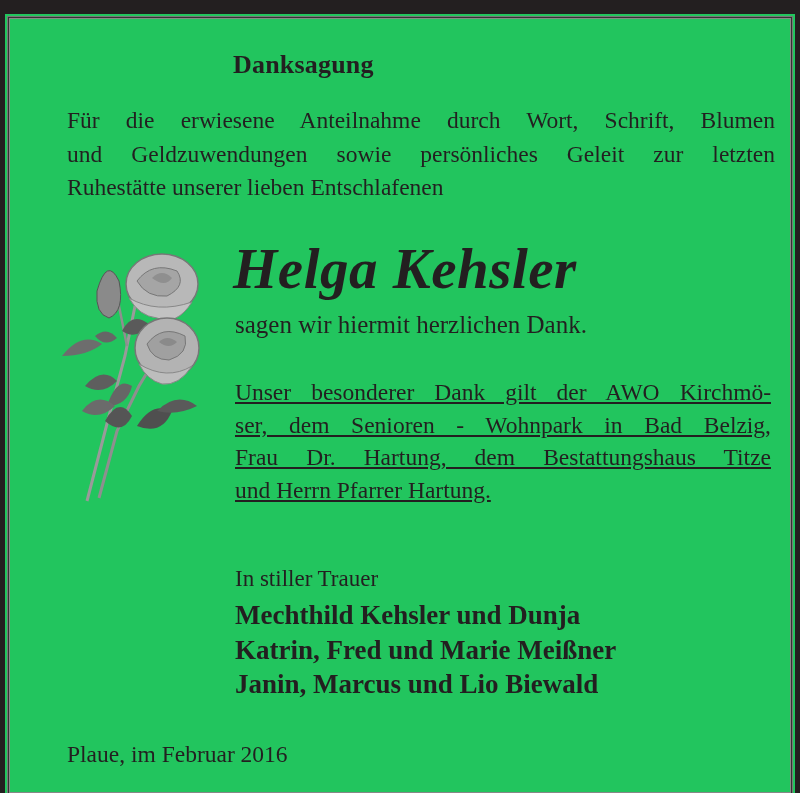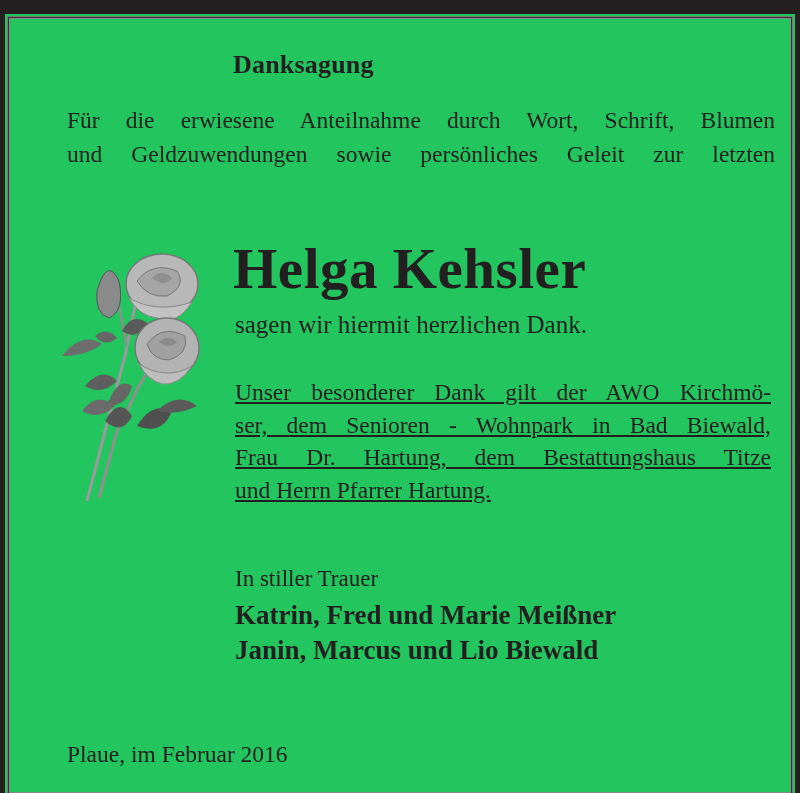--- a/index.html
+++ b/index.html
@@ -10,41 +10,42 @@
   }
   .frame::before {
     content: ""; position: absolute; left: 2px; top: 2px; right: 2px; bottom: 2px;
     border: 1px solid #777; box-shadow: inset 0 0 0 1px #333, inset 0 0 0 2px #888;
   }
   .t { position: absolute; color: #231f20; font-family: "Liberation Serif", "DejaVu Serif", serif; white-space: nowrap; }
   .title { left: 228px; top: 36px; font-size: 26px; font-weight: bold; letter-spacing: 0.2px; }
   .intro { left: 62px; top: 90px; font-size: 23.5px; line-height: 33.5px; width: 708px; }
   .intro .ln { display: block; text-align: justify; text-align-last: justify; }
   .intro .ln.last { text-align-last: left; }
-  .name { left: 228px; top: 222px; font-size: 57px; font-weight: bold; letter-spacing: 0.5px; }
+  .name { left: 228px; top: 222px; font-size: 57px; font-weight: bold; letter-spacing: 0.5px; font-style: italic; }
   .thanks { left: 230px; top: 297px; font-size: 25px; text-align: right; }
   .para { left: 230px; top: 362px; font-size: 23.5px; line-height: 32.5px; width: 536px; text-decoration: underline; }
   .para .ln { display: block; text-align: justify; text-align-last: justify; }
   .para .ln.last { text-align-last: left; }
   .mourning { left: 230px; top: 552px; font-size: 23px; text-align: right; }
   .signers { left: 230px; top: 584px; font-size: 27px; font-weight: bold; line-height: 34.5px; }
   .signers .ln { display: block; }
   .place { left: 62px; top: 727px; font-size: 23.5px; text-align: center; }
   .rose { position: absolute; left: 52px; top: 222px; width: 150px; height: 272px; }
 </style>
 </head>
 <body>
 
 <div class="frame">
 
   <div class="t title">Danksagung</div>
 
   <div class="t intro">
     <span class="ln">Für die erwiesene Anteilnahme durch Wort, Schrift, Blumen</span>
     <span class="ln">und Geldzuwendungen sowie persönliches Geleit zur letzten</span>
+    <span class="ln last">Ruhestätte unserer lieben Entschlafenen</span>
   </div>
 
   <svg class="rose" viewBox="0 0 150 272" xmlns="http://www.w3.org/2000/svg">
 
     <path d="M30 265 L52 180 L68 120 L78 70" stroke="#9a9a9a" stroke-width="3" fill="none"></path>
     <path d="M42 262 L60 195 L82 150 L100 120" stroke="#8f8f8f" stroke-width="3" fill="none"></path>
     <path d="M70 110 L60 60 L52 40" stroke="#8f8f8f" stroke-width="2.5" fill="none"></path>
 
     <path d="M5 120 Q25 95 45 108 Q30 120 5 120Z" fill="#6d6d6d"></path>
     <path d="M28 150 Q45 130 60 145 Q45 160 28 150Z" fill="#5e5e5e"></path>
@@ -68,27 +69,28 @@
     <path d="M102 106 Q110 98 120 106 Q112 114 102 106Z" fill="#8a8a8a"></path>
     <path d="M82 128 Q110 145 135 130 Q122 150 105 148 Q90 144 82 128Z" fill="#bdbdbd" stroke="#888" stroke-width="1"></path>
   </svg>
 
   <div class="t name">Helga Kehsler</div>
 
   <div class="t thanks">sagen wir hiermit herzlichen Dank.</div>
 
   <div class="t para">
     <span class="ln">Unser besonderer Dank gilt der AWO Kirchmö-</span>
-    <span class="ln">ser, dem Senioren - Wohnpark in Bad Biewald,</span>
+    <span class="ln">ser, dem Senioren - Wohnpark in Bad Belzig,</span>
     <span class="ln">Frau Dr. Hartung, dem Bestattungshaus Titze</span>
     <span class="ln last">und Herrn Pfarrer Hartung.</span>
   </div>
 
   <div class="t mourning">In stiller Trauer</div>
 
   <div class="t signers">
+    <span class="ln">Mechthild Kehsler und Dunja</span>
     <span class="ln">Katrin, Fred und Marie Meißner</span>
     <span class="ln">Janin, Marcus und Lio Biewald</span>
   </div>
 
   <div class="t place">Plaue, im Februar 2016</div>
 
 </div>
 
 </body></html>

